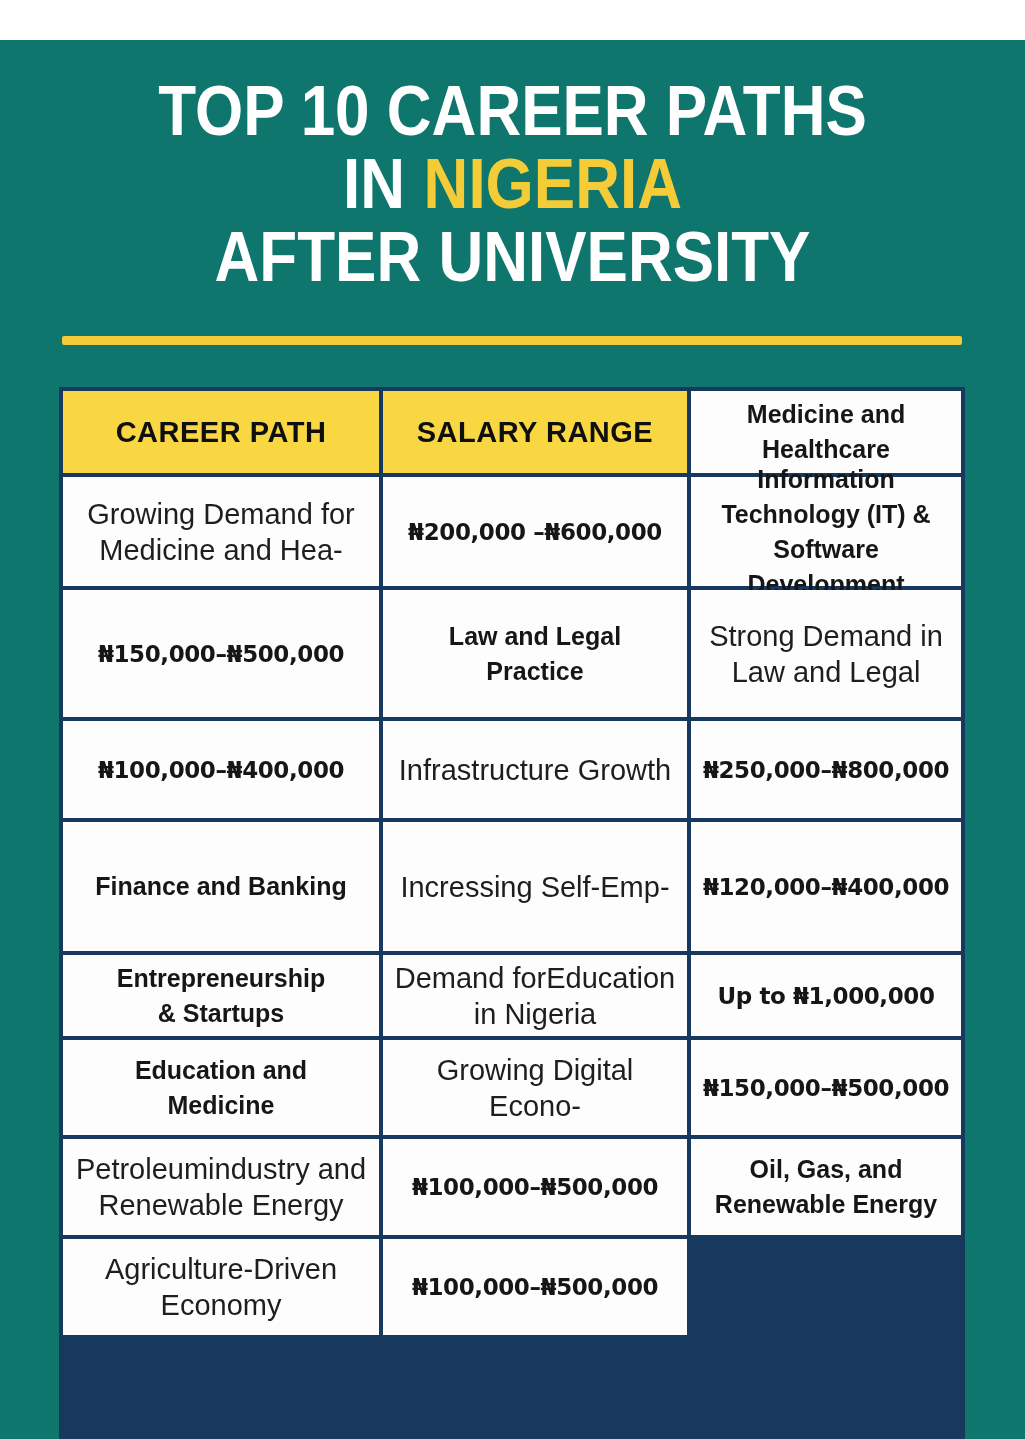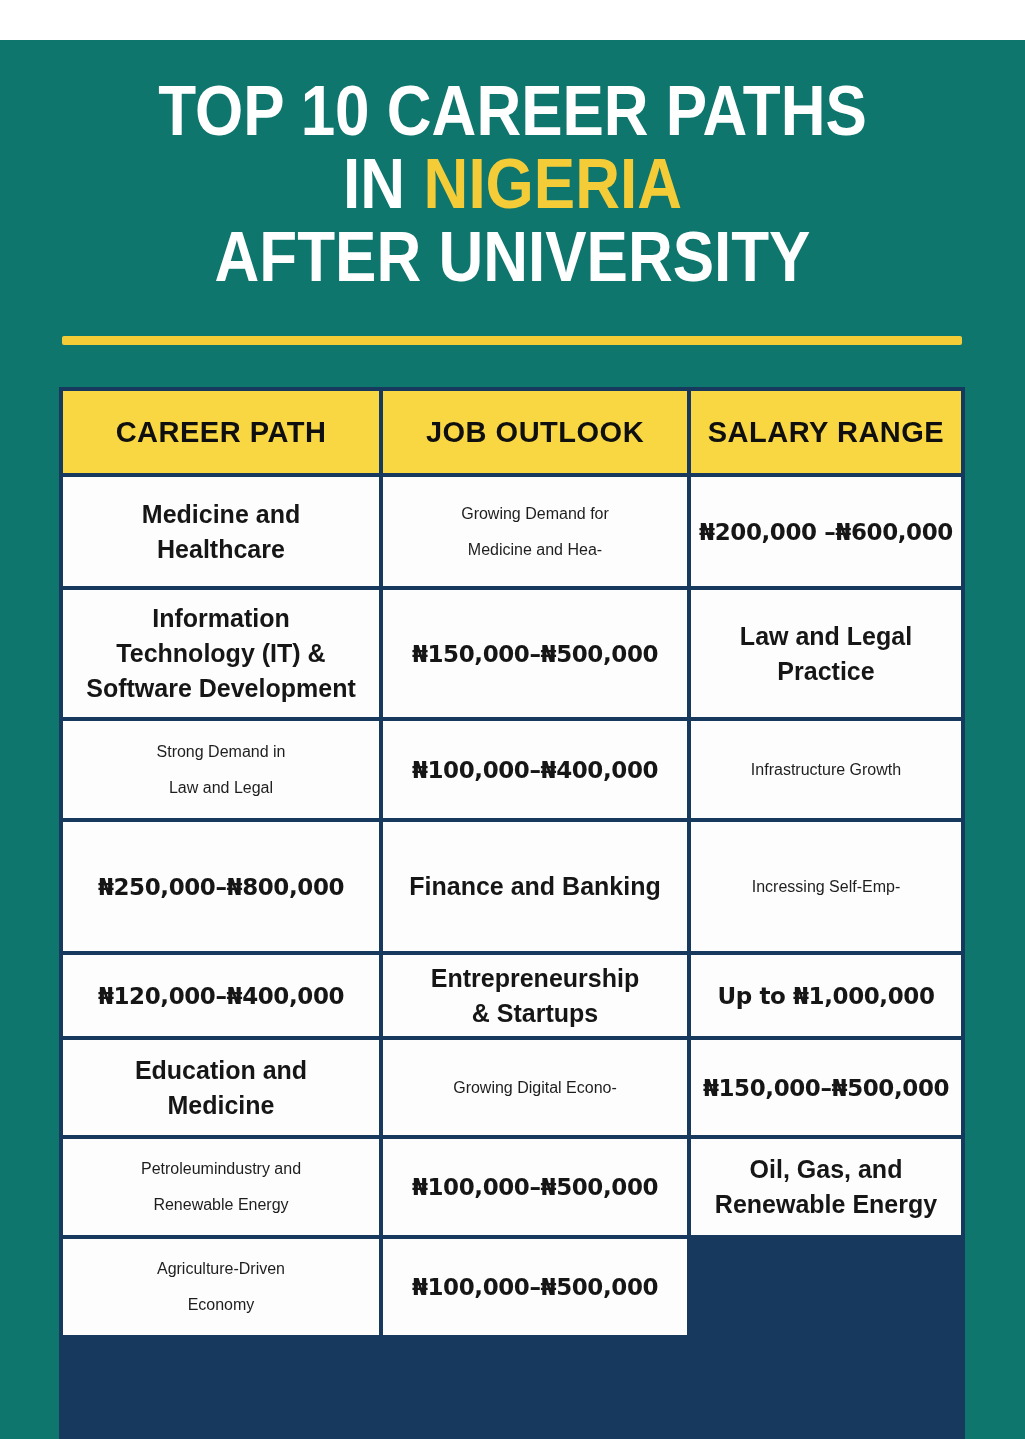--- a/index.html
+++ b/index.html
@@ -78,21 +78,21 @@
     white-space: pre-line;
     padding: 2px 4px;
     color: #161616;
   }
   .career {
     font-size: 25px;
     font-weight: 700;
     line-height: 35px;
   }
   .outlook {
-    font-size: 16px;
+    font-size: 29px;
     font-weight: 400;
     line-height: 36px;
     color: #1E1E1E;
   }
   .salary {
     font-family: "DejaVu Sans", "Liberation Sans", sans-serif;
     font-size: 23px;
     font-weight: 700;
     letter-spacing: -0.4px;
     white-space: nowrap;
@@ -107,21 +107,20 @@
     <div class="t-line">TOP 10 CAREER PATHS</div>
     <div class="t-line"><span>IN</span><span class="hl">NIGERIA</span></div>
     <div class="t-line">AFTER UNIVERSITY</div>
   </header>
 
   <div class="divider"></div>
 
   <div class="table">
 
     <div class="th">CAREER PATH</div>
-    <div class="th">JOB OUTLOOK</div>
     <div class="th">SALARY RANGE</div>
 
     <div class="td career">Medicine and
 Healthcare</div>
     <div class="td outlook">Growing Demand for
 Medicine and Hea-</div>
     <div class="td salary">₦200,000 –₦600,000</div>
 
     <div class="td career">Information
 Technology (IT) &amp;
@@ -136,20 +135,22 @@
 
     <div class="td outlook">Infrastructure Growth</div>
     <div class="td salary">₦250,000–₦800,000</div>
 
     <div class="td career">Finance and Banking</div>
     <div class="td outlook">Incressing Self-Emp-</div>
     <div class="td salary">₦120,000–₦400,000</div>
 
     <div class="td career">Entrepreneurship
 &amp; Startups</div>
+    <div class="td outlook">Demand forEducation
+in Nigeria</div>
     <div class="td salary">Up to ₦1,000,000</div>
 
     <div class="td career">Education and
 Medicine</div>
     <div class="td outlook">Growing Digital Econo-</div>
     <div class="td salary">₦150,000–₦500,000</div>
 
     <div class="td outlook">Petroleumindustry and
 Renewable Energy</div>
     <div class="td salary">₦100,000–₦500,000</div>

